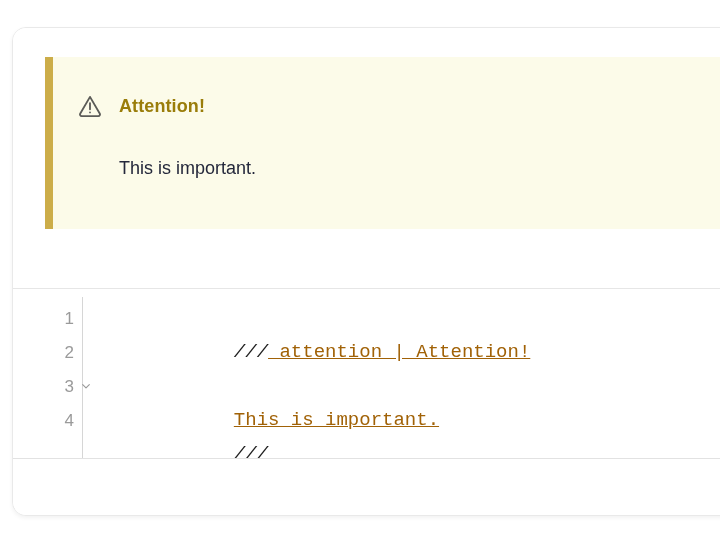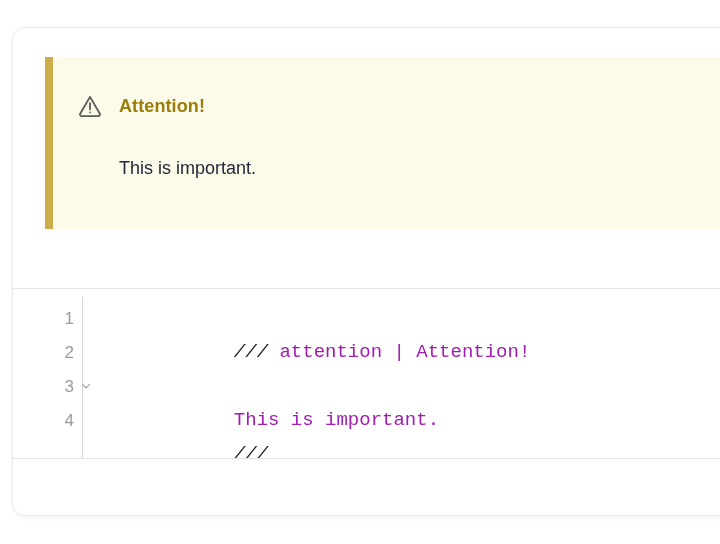--- a/index.html
+++ b/index.html
@@ -163,21 +163,22 @@
     white-space: pre;
   }
 
   .tok-fence {
     font-style: italic;
     color: #1b1b1b;
   }
 
   .tok-plain {
     font-style: normal;
-    color: #a21caf;
+    color: #a16207;
+    text-decoration: underline;
   }
 </style>
 </head>
 <body>
 
 <div id="root">
 
   <div class="demo-card">
 
     <div class="preview-pane">

